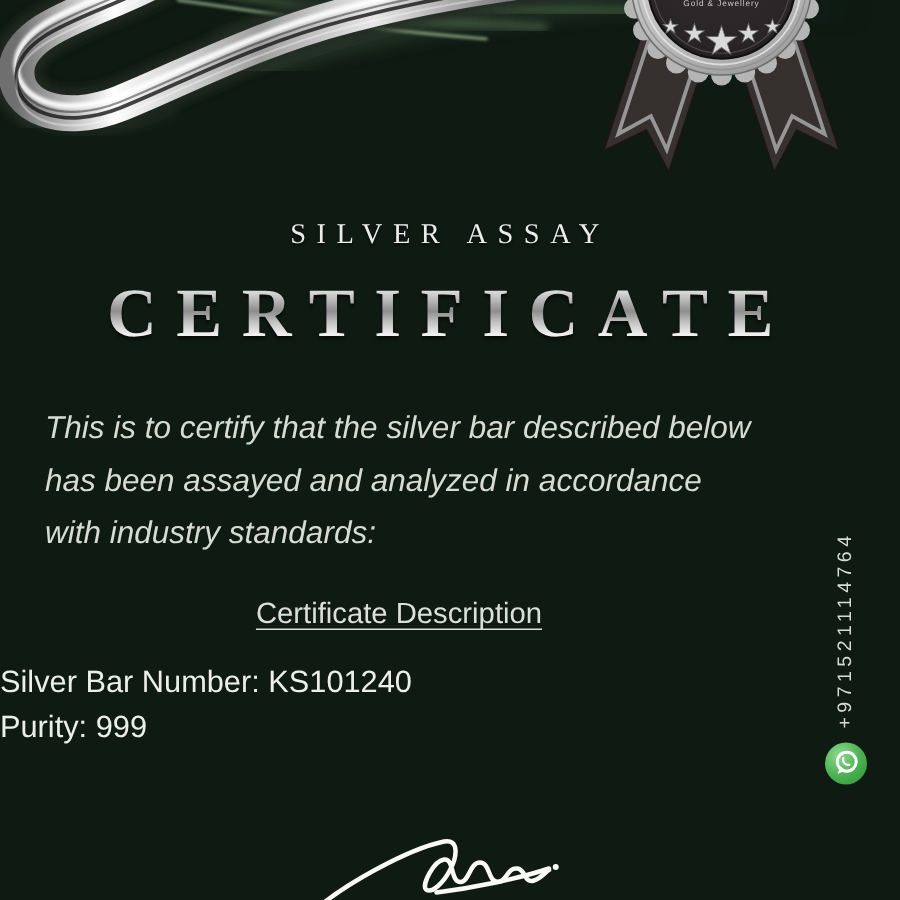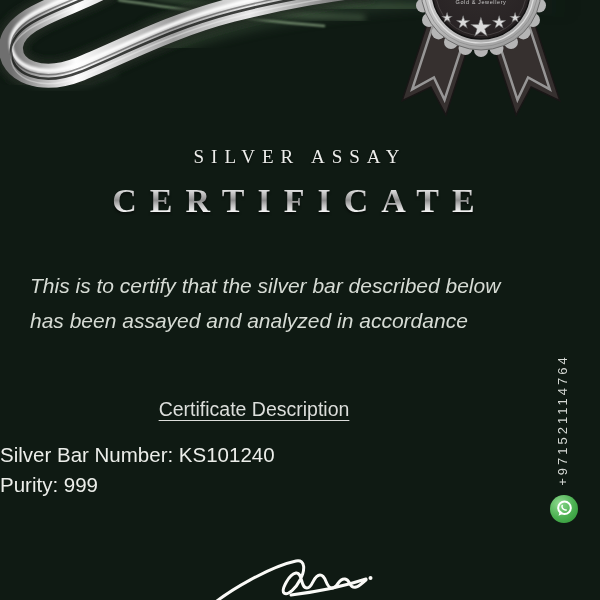--- a/index.html
+++ b/index.html
@@ -12,37 +12,37 @@
   #swirl{left:0;top:0;}
   #badge{left:380px;top:0;}
 
   .subtitle{
     position:absolute;left:0;top:146px;width:600px;text-align:center;
     font-family:"Liberation Serif",serif;font-size:19px;letter-spacing:7px;
     color:#ecedea;text-shadow:0 1px 2px rgba(0,0,0,.6);
   }
   .title{
     position:absolute;left:0;top:182px;width:600px;text-align:center;
-    font-family:"Liberation Serif",serif;font-size:34px;letter-spacing:13px;
+    font-family:"Liberation Serif",serif;font-size:46px;letter-spacing:13px;
     font-weight:bold;color:#cfcfcf;
     filter:drop-shadow(0 2px 1px rgba(0,0,0,.55));
     white-space:nowrap;
   }
   @supports ((-webkit-background-clip:text) or (background-clip:text)){
     .title{
       background:linear-gradient(180deg,#ffffff 0%,#dedede 22%,#8d8d8d 48%,#c2c2c2 62%,#f2f2f2 78%,#858585 100%);
       -webkit-background-clip:text;background-clip:text;color:transparent;
     }
   }
   .intro{
     position:absolute;left:30px;top:268px;width:540px;text-align:left;
     font-style:italic;font-size:21px;line-height:35px;color:#d6dbd4;
   }
   .desc-heading{
-    position:absolute;left:0;top:398px;width:508px;text-align:center;
+    position:absolute;left:12px;top:398px;width:508px;text-align:center;
     font-size:19.5px;color:#dcdedb;text-decoration:underline;
     text-underline-offset:4px;
   }
   .details{
     position:absolute;left:0;top:440px;width:600px;text-align:left;
     font-size:20.5px;line-height:30px;color:#eceeea;
   }
   .phone-vertical{
     position:absolute;left:489px;top:411px;width:150px;height:18px;
     transform:rotate(-90deg);transform-origin:center;
@@ -153,20 +153,21 @@
       <text x="135" y="22" font-size="13">★</text>
     </g>
   </svg>
 
   <div class="subtitle">SILVER ASSAY</div>
   <div class="title">CERTIFICATE</div>
 
   <div class="intro">
     <div>This is to certify that the silver bar described below</div>
     <div>has been assayed and analyzed in accordance</div>
+    <div>with industry standards:</div>
   </div>
 
   <div class="desc-heading">Certificate Description</div>
   <div class="details">
     <div>Silver Bar Number: KS101240</div>
     <div>Purity: 999</div>
   </div>
 
   <div class="phone-vertical">+971521114764</div>
   <svg class="wa-icon" width="30" height="30" viewBox="0 0 30 30">

